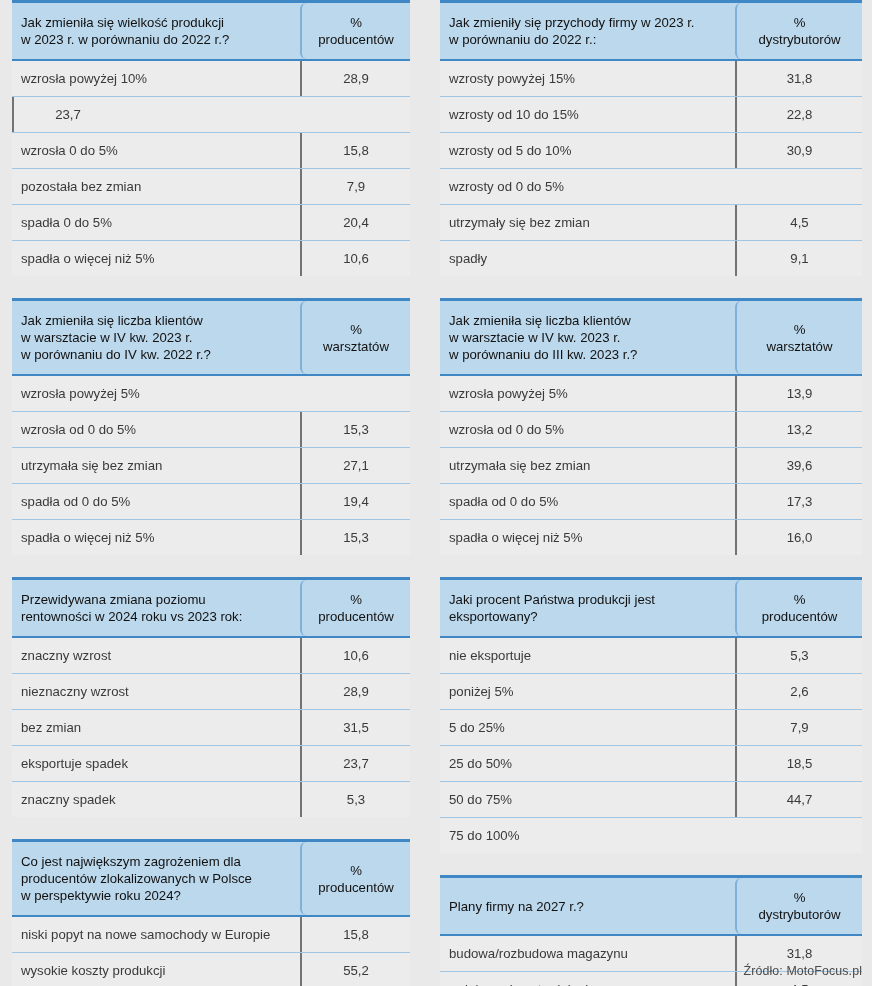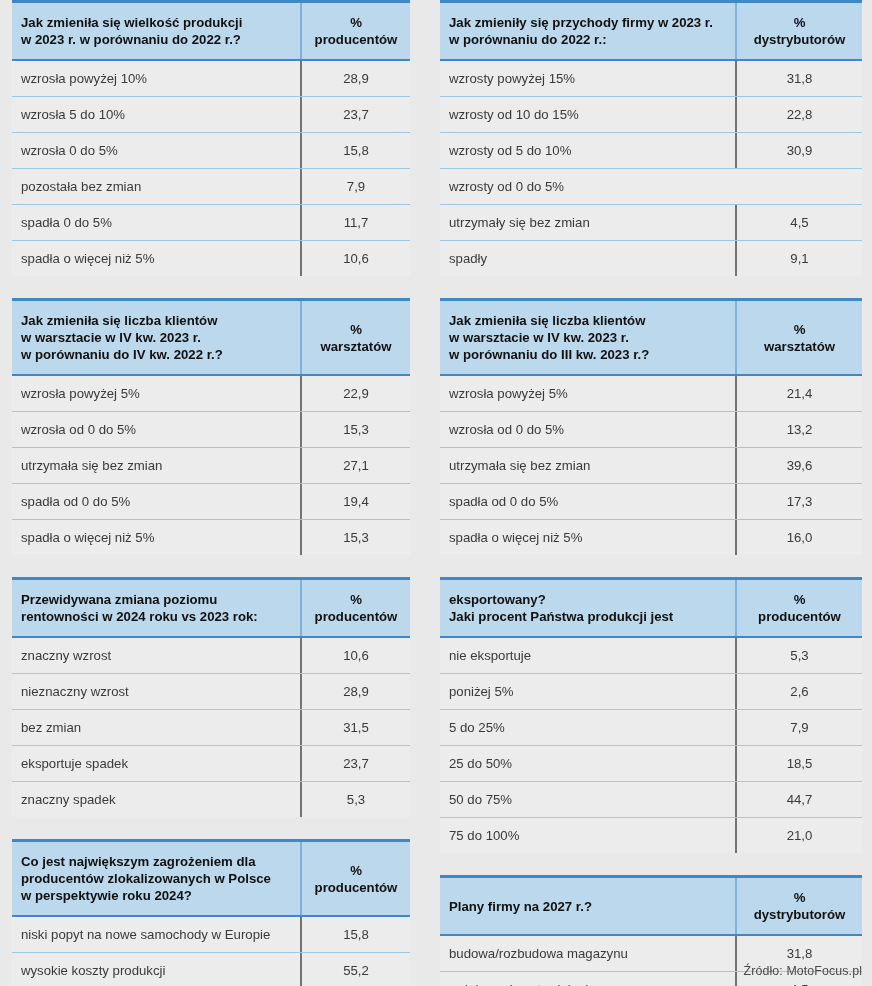--- a/index.html
+++ b/index.html
@@ -47,24 +47,25 @@
   }
 
   
   .tbl .hdr {
     background: #bcd8ec;
     border-bottom: 2px solid #3f87c5;
   }
 
   .tbl .hdr .cell-label,
   .tbl .hdr .cell-value {
-    font-weight: bold;
+    font-weight: normal;
     color: #111111;
     font-size: 13.2px;
     line-height: 17px;
+    border-radius: 6px;
   }
 
   .tbl .hdr .cell-label {
     padding: 11px 10px 11px 9px;
   }
 
   .tbl .hdr .cell-value {
     padding: 11px 6px;
     text-align: center;
     align-items: center;
@@ -147,23 +148,20 @@
         </div>
         <div class="row brow">
           <div class="cell-label">
             <span class="lbl-line">wzrosła powyżej 10%</span>
           </div>
           <div class="cell-value">
             <span class="vtxt">28,9</span>
           </div>
         </div>
         <div class="row brow">
-          <div class="cell-label">
-            <span class="lbl-line">wzrosła 5 do 10%</span>
-          </div>
           <div class="cell-value">
             <span class="vtxt">23,7</span>
           </div>
         </div>
         <div class="row brow">
           <div class="cell-label">
             <span class="lbl-line">wzrosła 0 do 5%</span>
           </div>
           <div class="cell-value">
             <span class="vtxt">15,8</span>
@@ -175,21 +173,21 @@
           </div>
           <div class="cell-value">
             <span class="vtxt">7,9</span>
           </div>
         </div>
         <div class="row brow">
           <div class="cell-label">
             <span class="lbl-line">spadła 0 do 5%</span>
           </div>
           <div class="cell-value">
-            <span class="vtxt">11,7</span>
+            <span class="vtxt">20,4</span>
           </div>
         </div>
         <div class="row brow last">
           <div class="cell-label">
             <span class="lbl-line">spadła o więcej niż 5%</span>
           </div>
           <div class="cell-value">
             <span class="vtxt">10,6</span>
           </div>
         </div>
@@ -205,23 +203,20 @@
             <div>
               <span class="vtxt">%</span>
               <span class="vtxt">warsztatów</span>
             </div>
           </div>
         </div>
         <div class="row brow">
           <div class="cell-label">
             <span class="lbl-line">wzrosła powyżej 5%</span>
           </div>
-          <div class="cell-value">
-            <span class="vtxt">22,9</span>
-          </div>
         </div>
         <div class="row brow">
           <div class="cell-label">
             <span class="lbl-line">wzrosła od 0 do 5%</span>
           </div>
           <div class="cell-value">
             <span class="vtxt">15,3</span>
           </div>
         </div>
         <div class="row brow">
@@ -407,21 +402,21 @@
               <span class="vtxt">%</span>
               <span class="vtxt">warsztatów</span>
             </div>
           </div>
         </div>
         <div class="row brow">
           <div class="cell-label">
             <span class="lbl-line">wzrosła powyżej 5%</span>
           </div>
           <div class="cell-value">
-            <span class="vtxt">21,4</span>
+            <span class="vtxt">13,9</span>
           </div>
         </div>
         <div class="row brow">
           <div class="cell-label">
             <span class="lbl-line">wzrosła od 0 do 5%</span>
           </div>
           <div class="cell-value">
             <span class="vtxt">13,2</span>
           </div>
         </div>
@@ -446,22 +441,22 @@
             <span class="lbl-line">spadła o więcej niż 5%</span>
           </div>
           <div class="cell-value">
             <span class="vtxt">16,0</span>
           </div>
         </div>
       </div>
       <div class="tbl">
         <div class="row hdr">
           <div class="cell-label">
+            <span class="lbl-line">Jaki procent Państwa produkcji jest</span>
             <span class="lbl-line">eksportowany?</span>
-            <span class="lbl-line">Jaki procent Państwa produkcji jest</span>
           </div>
           <div class="cell-value">
             <div>
               <span class="vtxt">%</span>
               <span class="vtxt">producentów</span>
             </div>
           </div>
         </div>
         <div class="row brow">
           <div class="cell-label">
@@ -500,23 +495,20 @@
             <span class="lbl-line">50 do 75%</span>
           </div>
           <div class="cell-value">
             <span class="vtxt">44,7</span>
           </div>
         </div>
         <div class="row brow last">
           <div class="cell-label">
             <span class="lbl-line">75 do 100%</span>
           </div>
-          <div class="cell-value">
-            <span class="vtxt">21,0</span>
-          </div>
         </div>
       </div>
       <div class="tbl">
         <div class="row hdr">
           <div class="cell-label">
             <span class="lbl-line">Plany firmy na 2027 r.?</span>
           </div>
           <div class="cell-value">
             <div>
               <span class="vtxt">%</span>

